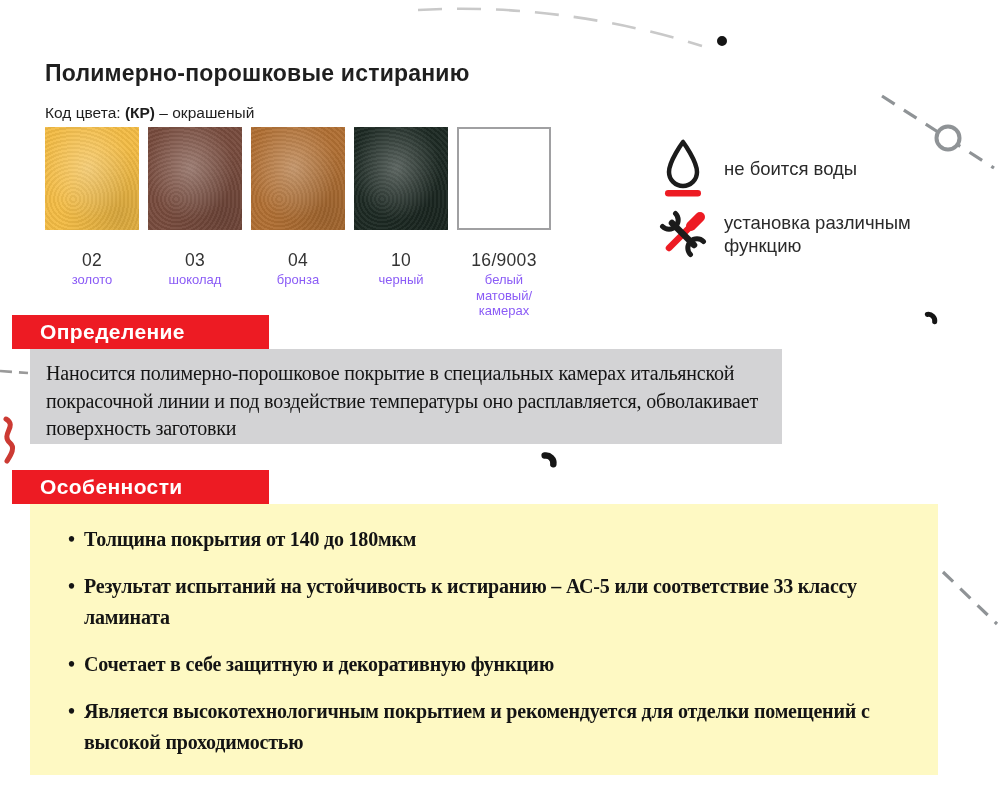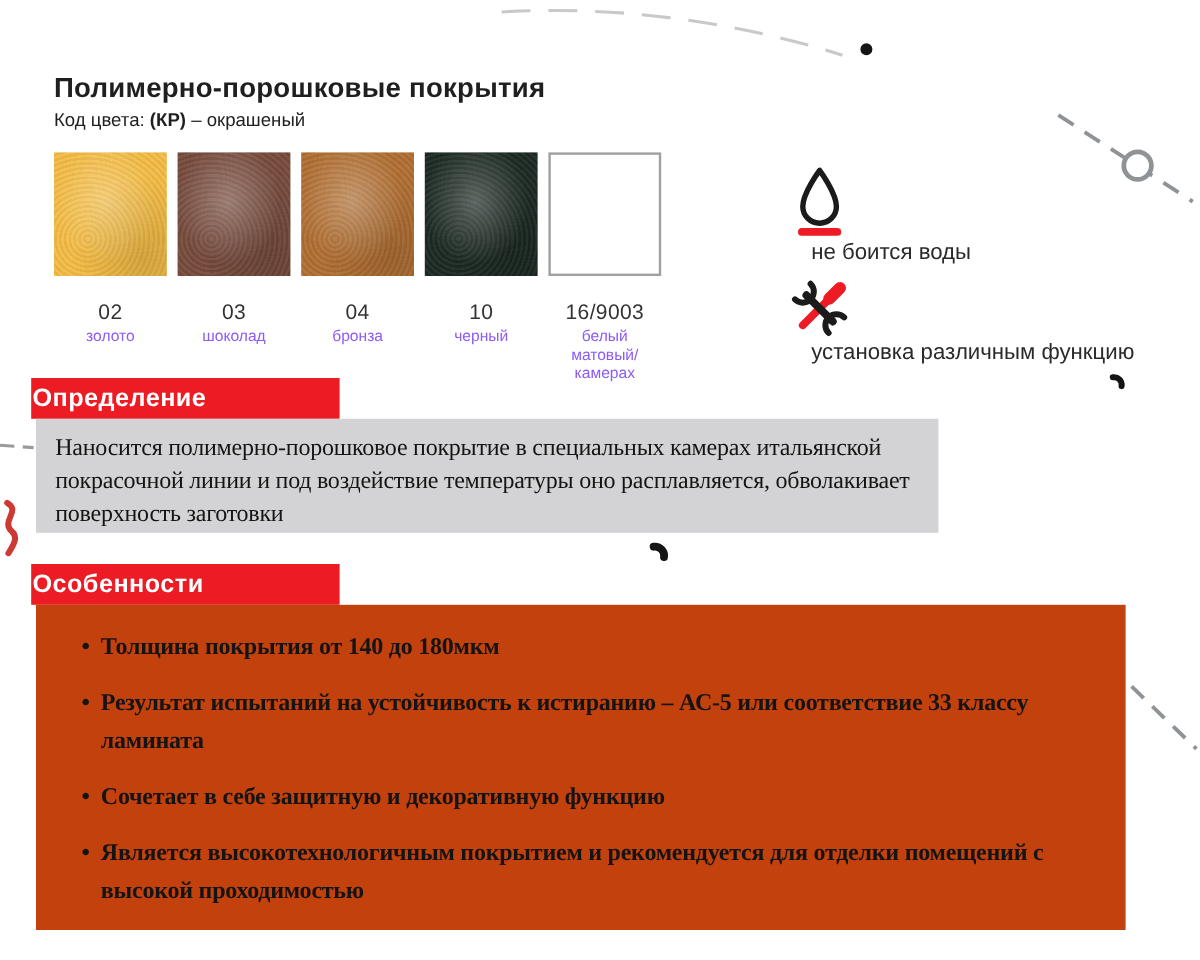--- a/index.html
+++ b/index.html
@@ -8,21 +8,21 @@
     position:relative; width:1000px; height:800px; margin:0 auto;
     background:#fff; overflow:hidden;
     font-family:"Liberation Sans", sans-serif; color:#1e1e1e;
   }
   
   .title {
     position:absolute; left:45px; top:60px;
     font-size:23px; font-weight:800; letter-spacing:.2px; color:#1f1f1f;
   }
   .subtitle {
-    position:absolute; left:45px; top:92px;
+    position:absolute; left:45px; top:104px;
     font-size:15.5px; color:#1f1f1f;
   }
   .subtitle b { font-weight:800; }
   
   .swatch-row {
     position:absolute; left:45px; top:127px;
     display:flex; gap:9px;
   }
   .swatch { width:94px; text-align:center; }
   .tile {
@@ -35,27 +35,27 @@
       radial-gradient(ellipse at 45% 40%, rgba(255,255,255,.28), rgba(255,255,255,0) 60%),
       radial-gradient(ellipse at 80% 85%, rgba(0,0,0,.12), rgba(0,0,0,0) 55%),
       repeating-radial-gradient(circle at 30% 70%, rgba(255,255,255,.05) 0 2px, rgba(0,0,0,.05) 2px 4px);
   }
   .tile.white-tile { border:2px solid #a0a0a2; }
   .tile.white-tile .texture { background:none; }
   .sw-code { margin-top:20px; font-size:17.5px; font-weight:500; color:#333; letter-spacing:.3px; }
   .sw-name { margin-top:1px; font-size:13px; color:#8b5cf6; line-height:15px; }
   
   .perks { position:absolute; left:659px; top:138px; width:330px; }
-  .perk { display:flex; align-items:flex-start; margin-bottom:12px;flex-direction:column; }
+  .perk { display:flex; align-items:center; margin-bottom:12px; }
   .perk .icon-box { width:48px; flex:0 0 48px; display:flex; justify-content:center; }
   .perk .perk-label { margin-left:17px; font-size:18.5px; color:#2a2a2a; line-height:23px; }
   
   .banner {
-    position:absolute; left:26px; width:257px; height:34px;
-    display:flex; align-items:center; padding-left:1px;
+    position:absolute; left:12px; width:257px; height:34px;
+    display:flex; align-items:center; padding-left:28px;
     color:#fff; font-size:21px; font-weight:700; letter-spacing:.4px;
   }
   .banner.def { top:315px; }
   .banner.feat { top:470px;text-align:center; }
   .panel {
     position:absolute; left:30px; color:#141414;font-family:Liberation Serif, serif;
   }
   .panel.def {
     top:349px; width:752px; height:95px;
     padding:11px 16px; font-size:20px; line-height:27.5px; letter-spacing:-.2px;
@@ -88,21 +88,21 @@
     <path d="M8,10 C110,4 210,20 292,46" fill="none" stroke="#C9C9C9" stroke-width="2.6" stroke-dasharray="24 15"></path>
   </svg>
 
   <div class="donut"></div>
 
   <svg class="decor" style="left:872px; top:88px;" width="130" height="90" viewBox="0 0 130 90">
     <line x1="10" y1="8" x2="122" y2="80" stroke="#8F9396" stroke-width="3.2" stroke-dasharray="15 11"></line>
     <circle cx="76" cy="50" r="11.5" fill="#ffffff" stroke="#8F9396" stroke-width="4"></circle>
   </svg>
 
-  <div class="title">Полимерно-порошковые покрытия</div>
+  <div class="title">Полимерно-порошковые истиранию</div>
   <div class="subtitle"><span>Код цвета: </span><b>(КР)</b><span> – окрашеный</span></div>
 
   <div class="swatch-row">
     <div class="swatch">
       <div class="tile" style="background: rgb(243, 188, 69);">
           <div class="texture"></div>
         </div>
       <div class="sw-code">02</div>
       <div class="sw-name">золото</div>
     </div>
@@ -176,21 +176,21 @@
   </svg>
 
   <div class="banner def" style="background: rgb(237, 27, 35);">
       <span>Определение</span>
     </div>
   <div class="panel def" style="background: rgb(211, 211, 213);"><span>Наносится полимерно-порошковое покрытие в специальных камерах итальянской покрасочной линии и под воздействие температуры оно расплавляется, обволакивает поверхность заготовки</span></div>
 
   <div class="banner feat" style="background: rgb(237, 27, 35);">
       <span>Особенности</span>
     </div>
-  <div class="panel feat" style="background: #c2410c; padding-left: 36px;">
+  <div class="panel feat" style="background: #fef9c3; padding-left: 36px;">
     <ul>
       <li>Толщина покрытия от 140 до 180мкм</li>
       <li>Результат испытаний на устойчивость к истиранию – АС-5 или соответствие 33 классу ламината</li>
       <li>Сочетает в себе защитную и декоративную функцию</li>
       <li>Является высокотехнологичным покрытием и рекомендуется для отделки помещений с высокой проходимостью</li>
     </ul>
   </div>
 
   <svg class="decor" style="left:933px; top:562px;" width="72" height="70" viewBox="0 0 72 70">
     <line x1="10" y1="10" x2="64" y2="62" stroke="#8F9396" stroke-width="3.2" stroke-dasharray="14 10"></line>

